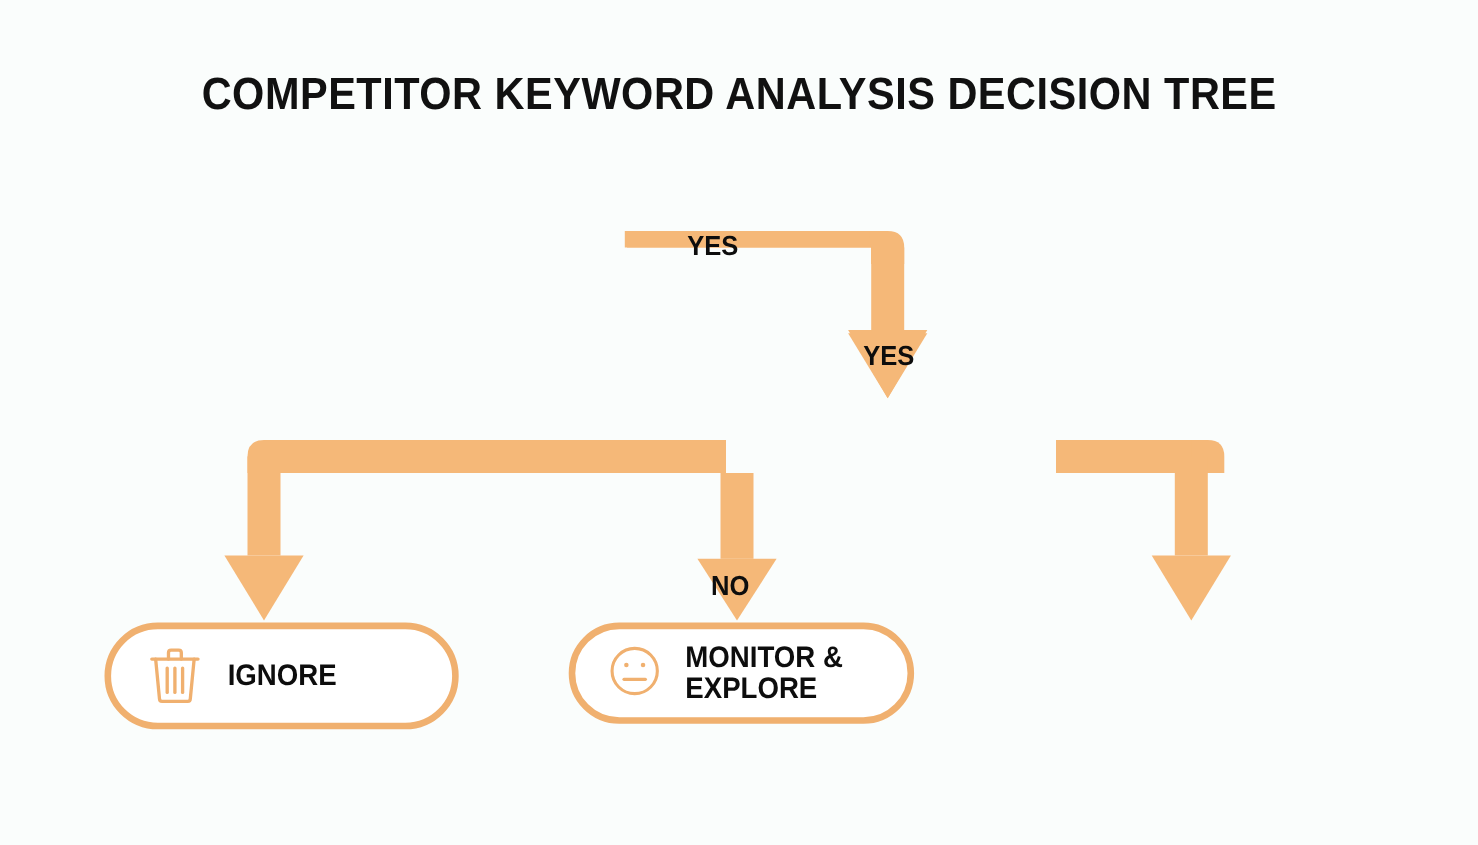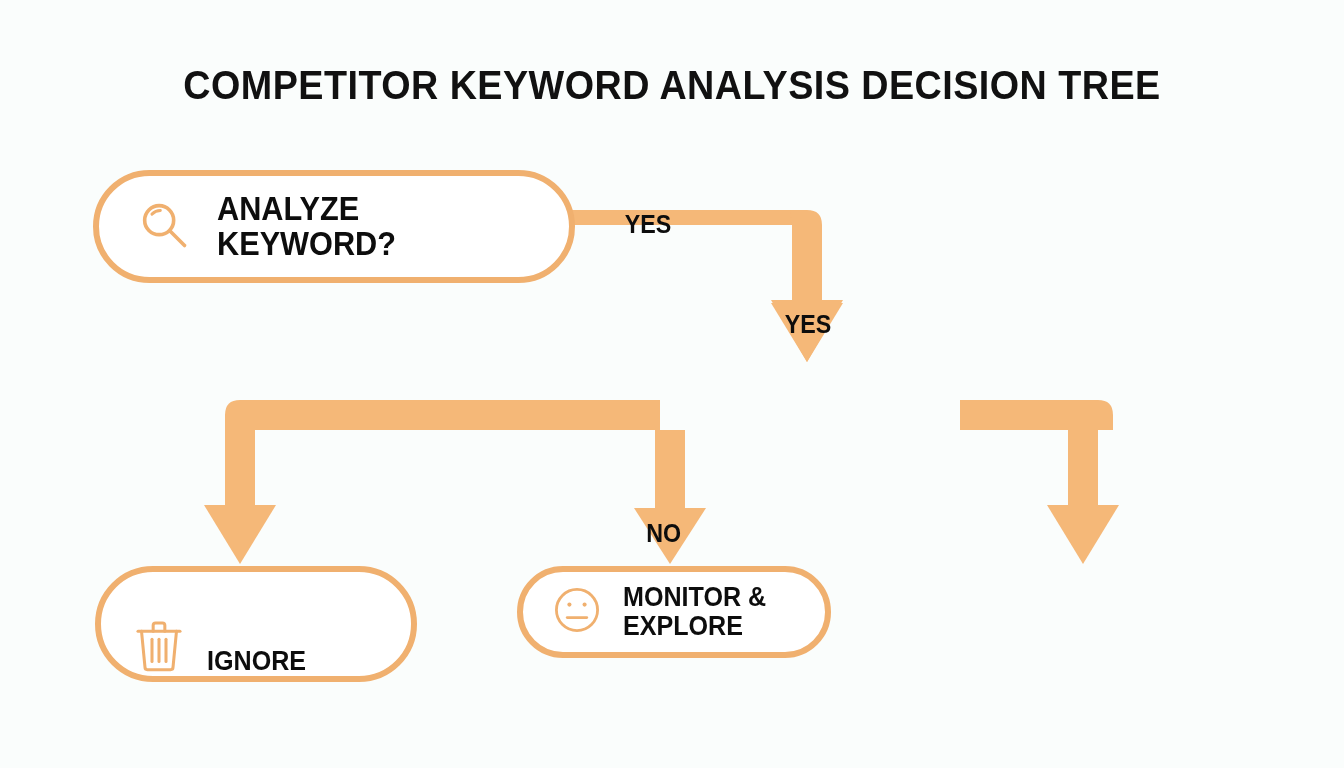--- a/index.html
+++ b/index.html
@@ -78,21 +78,21 @@
   #node-analyze .label { font-size: 33px; margin-left: 24px; }
 
   
   #node-intent {
     left: 655px; top: 367px; width: 310px; height: 99px;
     padding-left: 28px;
   }
   #node-intent .label { font-size: 27px; margin-left: 20px; }
 
   
-  #node-ignore  { left: 95px;  top: 566px; width: 322px; height: 116px; padding-left: 32px; align-items: flex-end; }
+  #node-ignore  { left: 95px;  top: 566px; width: 322px; height: 97px; padding-left: 32px; }
   #node-monitor { left: 517px; top: 566px; width: 314px; height: 92px; padding-left: 28px; }
   #node-target  { left: 925px; top: 566px; width: 322px; height: 120px; padding-left: 30px; }
   #node-ignore  .label { font-size: 27px; margin-left: 22px; }
   #node-monitor .label { font-size: 27px; margin-left: 20px; }
   #node-target  .label { font-size: 27px; margin-left: 22px; }
 
   
   .edge-label {
     position: absolute;
     font-family: "Liberation Sans Narrow", "Liberation Sans", sans-serif;
@@ -148,30 +148,20 @@
     <rect x="960" y="400" width="138" height="30" fill="#f5b878"></rect>
     <path fill="#f5b878" d="M 1083 400 L 1098 400 Q 1113 400 1113 415 L 1113 430 L 1083 430 Z"></path>
     <rect x="1068" y="415" width="30" height="90" fill="#f5b878"></rect>
     <polygon points="1047,505 1119,505 1083,564" fill="#f5b878"></polygon>
   </svg>
 
   <div class="edge-label" id="lbl-yes-1">YES</div>
   <div class="edge-label" id="lbl-yes-2">YES</div>
   <div class="edge-label" id="lbl-no-1">NO</div>
 
-  <div class="node" id="node-analyze">
-    <span class="ico">
-      <svg width="58" height="58" viewBox="0 0 48 48" fill="none" stroke="#f0b06f" stroke-width="3" stroke-linecap="round">
-        <circle cx="20" cy="20" r="12"></circle>
-        <line x1="29" y1="29" x2="41" y2="41"></line>
-        <path d="M 14 15 Q 17 12 21 12" stroke-width="2.4"></path>
-      </svg>
-    </span>
-    <span class="label">Analyze Keyword?</span>
-  </div>
 
 
   <div class="node" id="node-ignore">
     <span class="ico">
       <svg width="52" height="56" viewBox="0 0 44 48" fill="none" stroke="#f0b06f" stroke-width="2.6" stroke-linecap="round" stroke-linejoin="round">
         <path d="M 7 13 L 10 44 Q 10 46 12 46 L 32 46 Q 34 46 34 44 L 37 13"></path>
         <line x1="4" y1="13" x2="40" y2="13"></line>
         <path d="M 17 13 L 17 8 Q 17 6 19 6 L 25 6 Q 27 6 27 8 L 27 13"></path>
         <line x1="16" y1="20" x2="16" y2="39"></line>
         <line x1="22" y1="20" x2="22" y2="39"></line>

